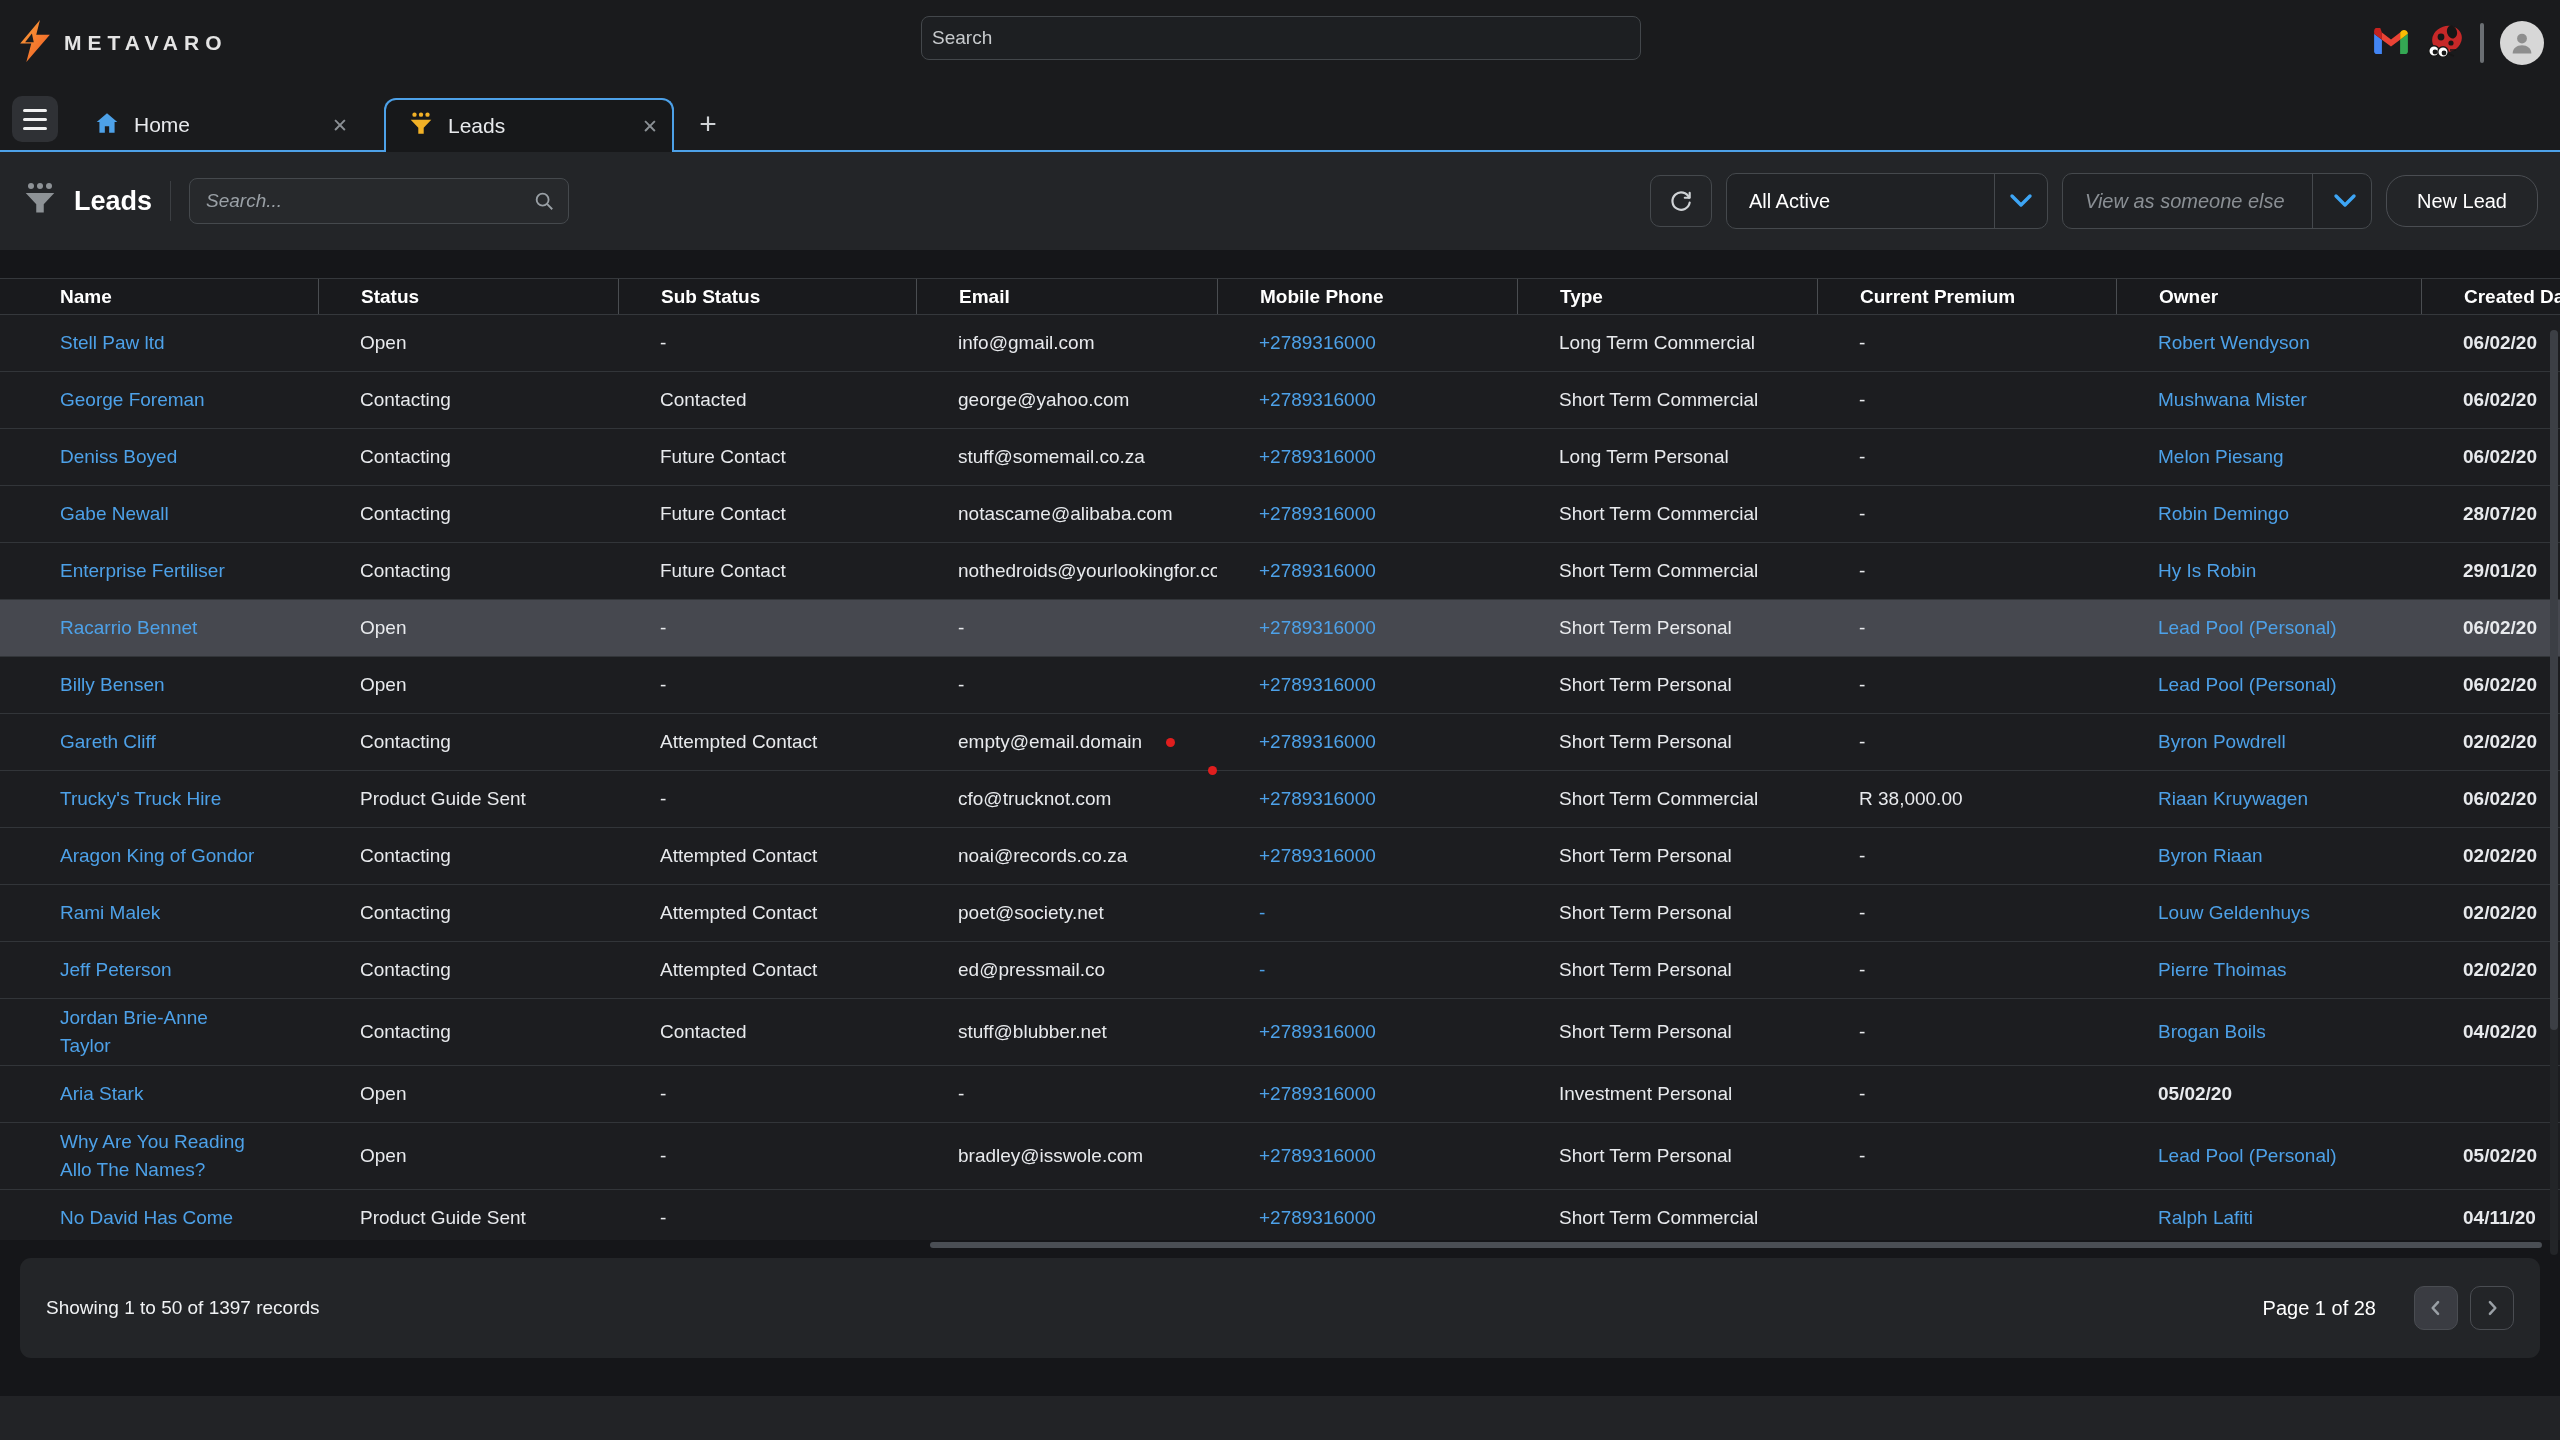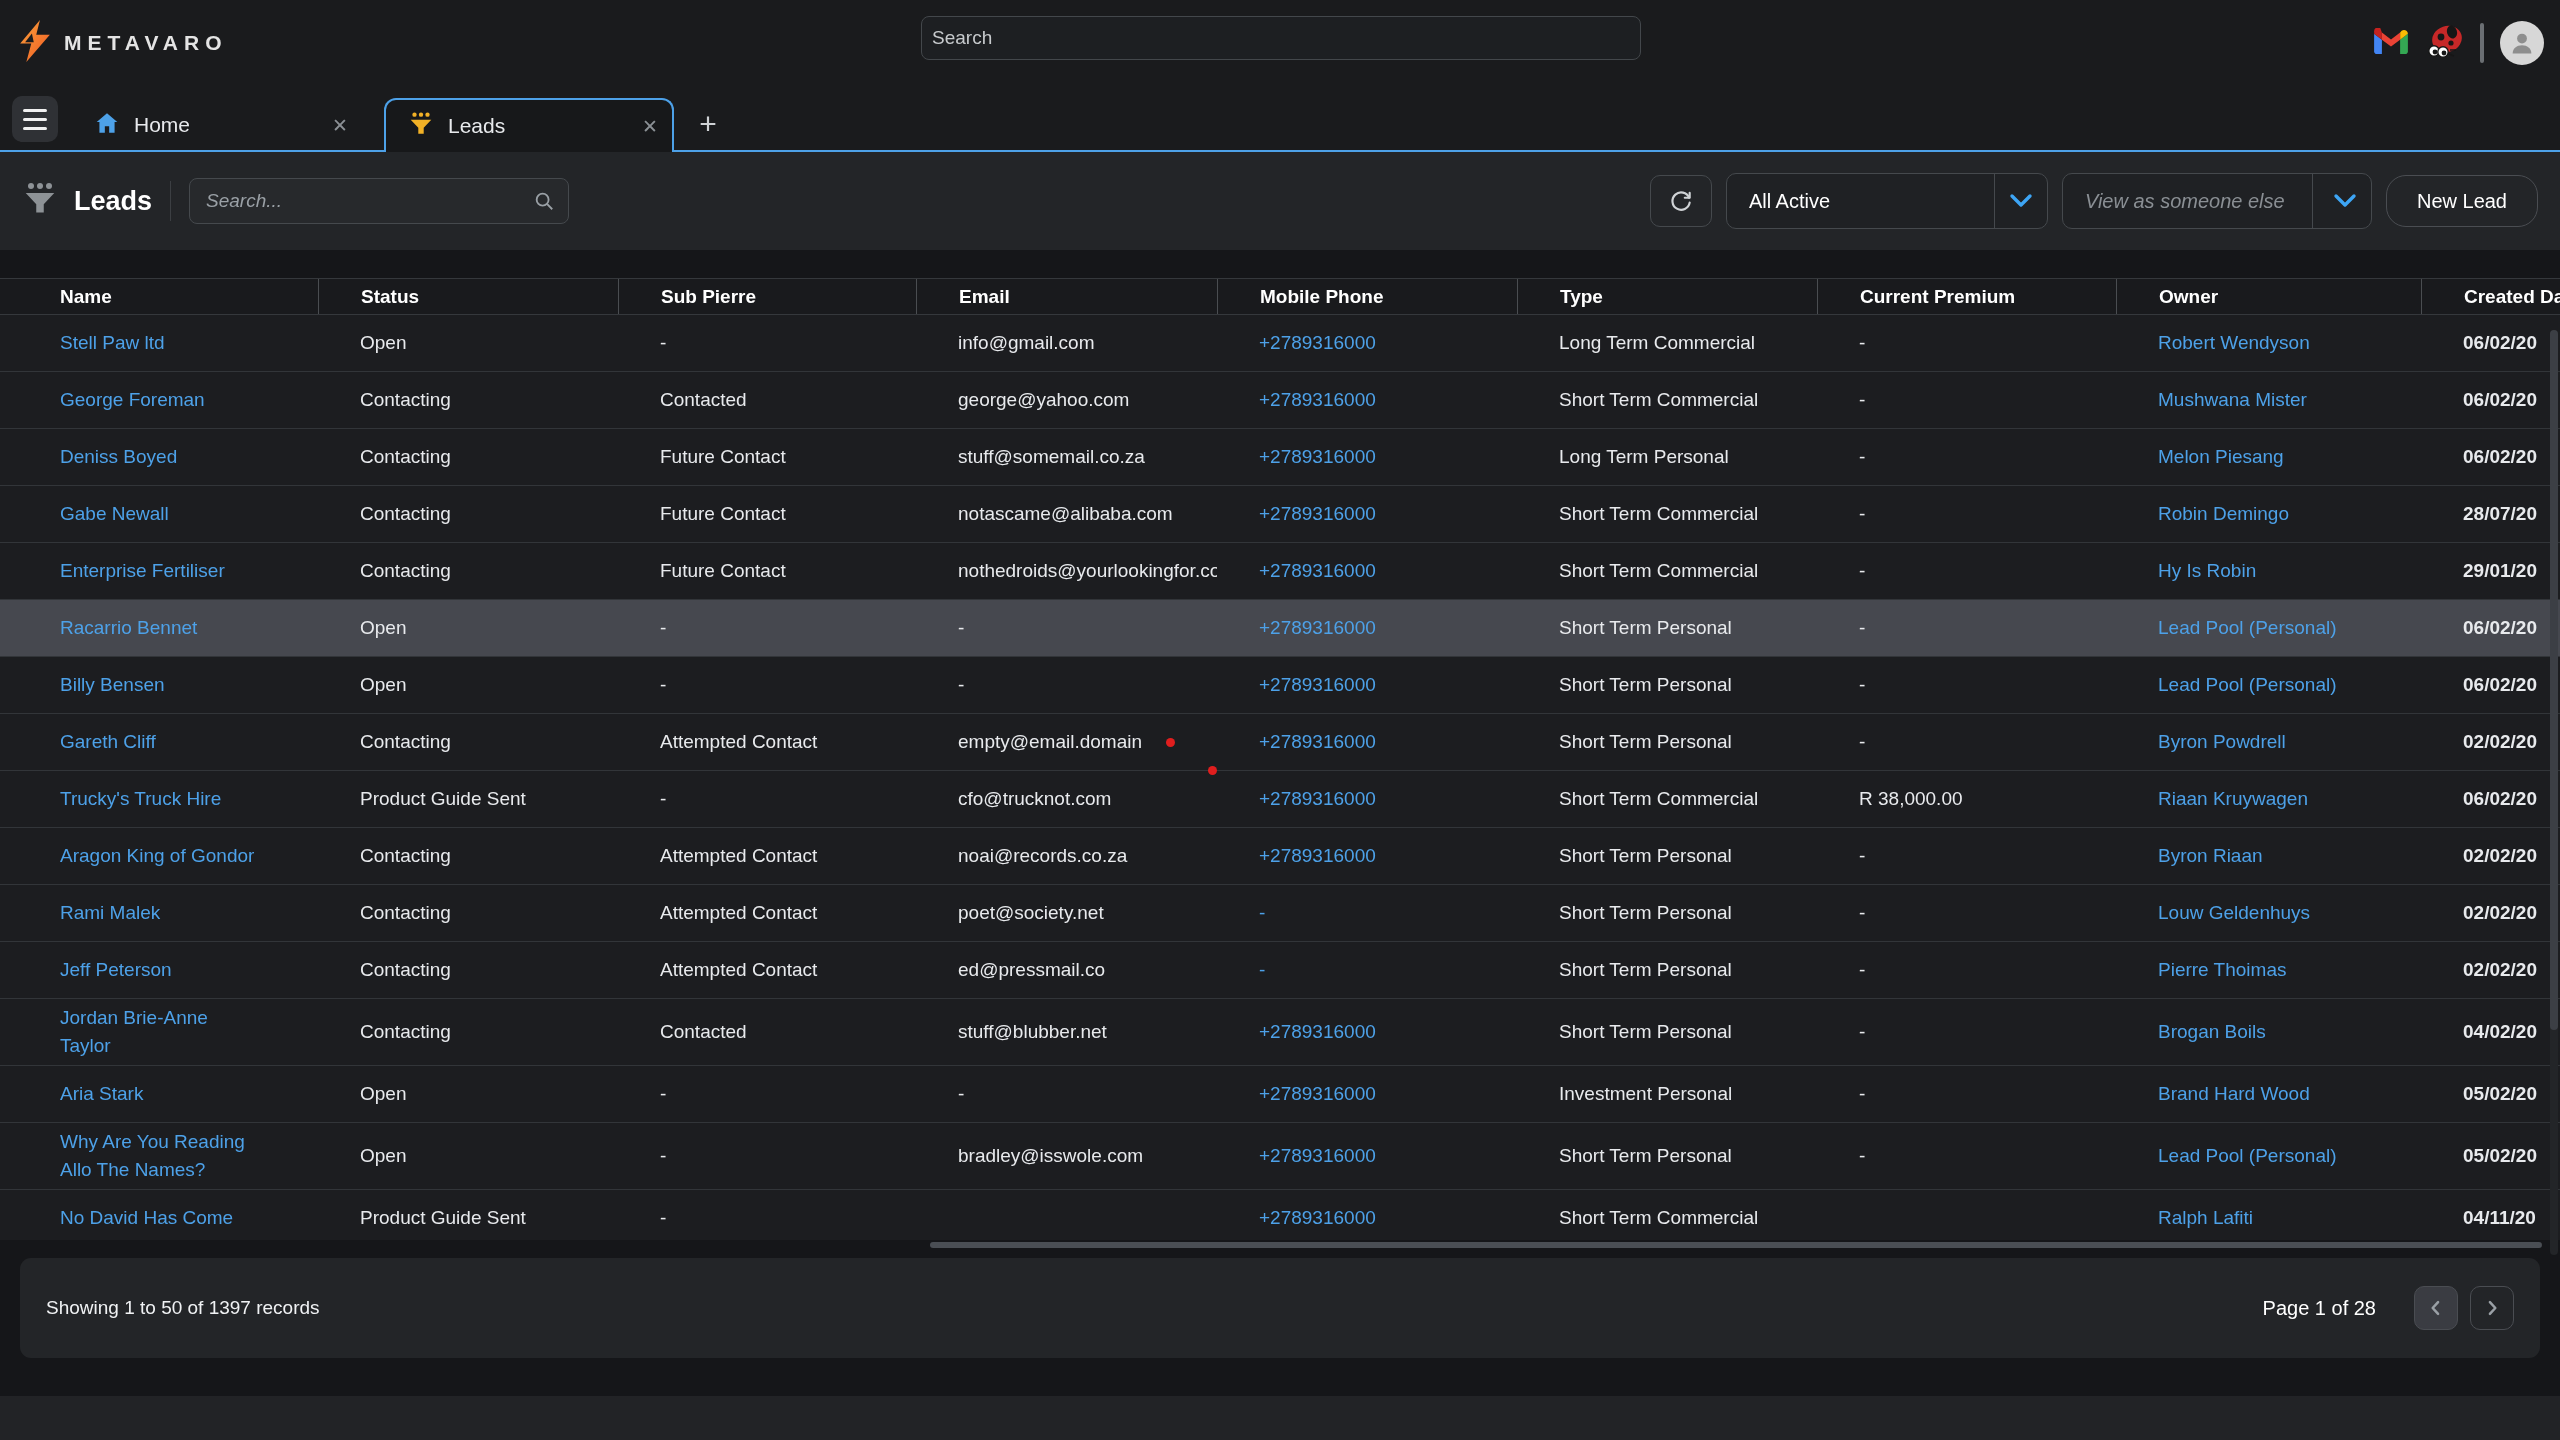--- a/index.html
+++ b/index.html
@@ -242,21 +242,21 @@
     </span>
   </div>
 
   <button class="btn-newlead">New Lead</button>
 </section>
 
 <section class="table-wrap">
   <div class="t-row t-head">
       <div class="th">Name</div>
       <div class="th">Status</div>
-      <div class="th">Sub Pierre</div>
+      <div class="th">Sub Status</div>
       <div class="th">Email</div>
       <div class="th">Mobile Phone</div>
       <div class="th">Type</div>
       <div class="th">Current Premium</div>
       <div class="th">Owner</div>
       <div class="th">Created Date</div>
     </div>
   <div class="t-body">
     <span class="red-dot-floating"></span>
   <div class="t-row">
@@ -474,21 +474,20 @@
 
     </div>
     <div class="td">Open</div>
     <div class="td">-</div>
     <div class="td">
           <span>-</span>
         </div>
     <div class="td link">+2789316000</div>
     <div class="td">Investment Personal</div>
     <div class="td">-</div>
-    <div class="td link">Brand Hard Wood</div>
     <div class="td bold">05/02/20</div>
   </div>
       <div class="t-row">
     <div class="td name-cell">
       <span class="link">Why Are You Reading</span>
       <span class="link">Allo The Names?</span>
     </div>
     <div class="td">Open</div>
     <div class="td">-</div>
     <div class="td">

